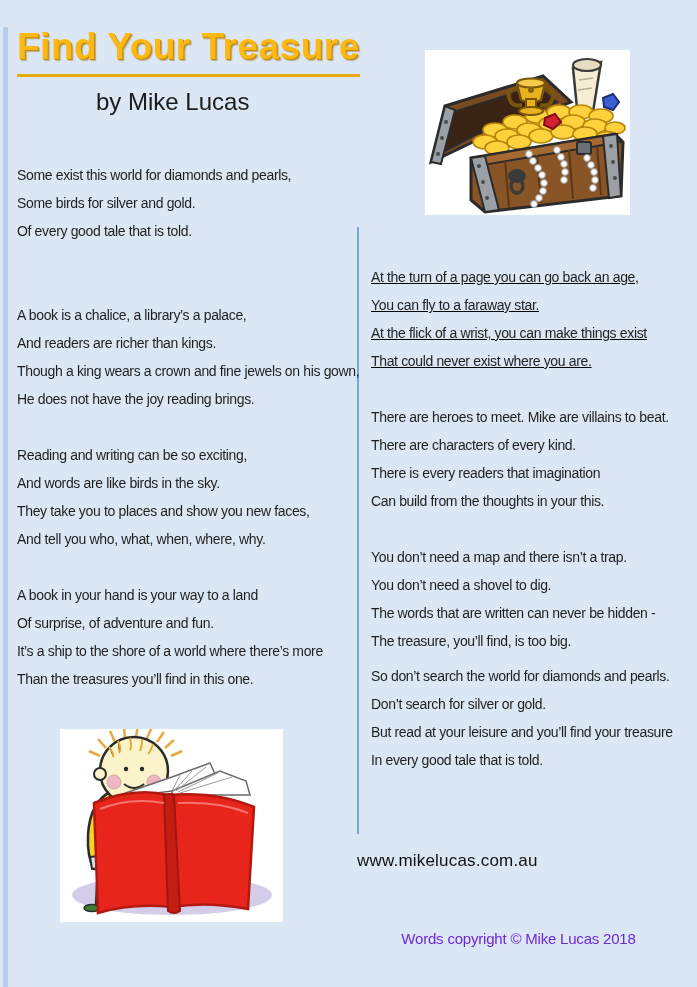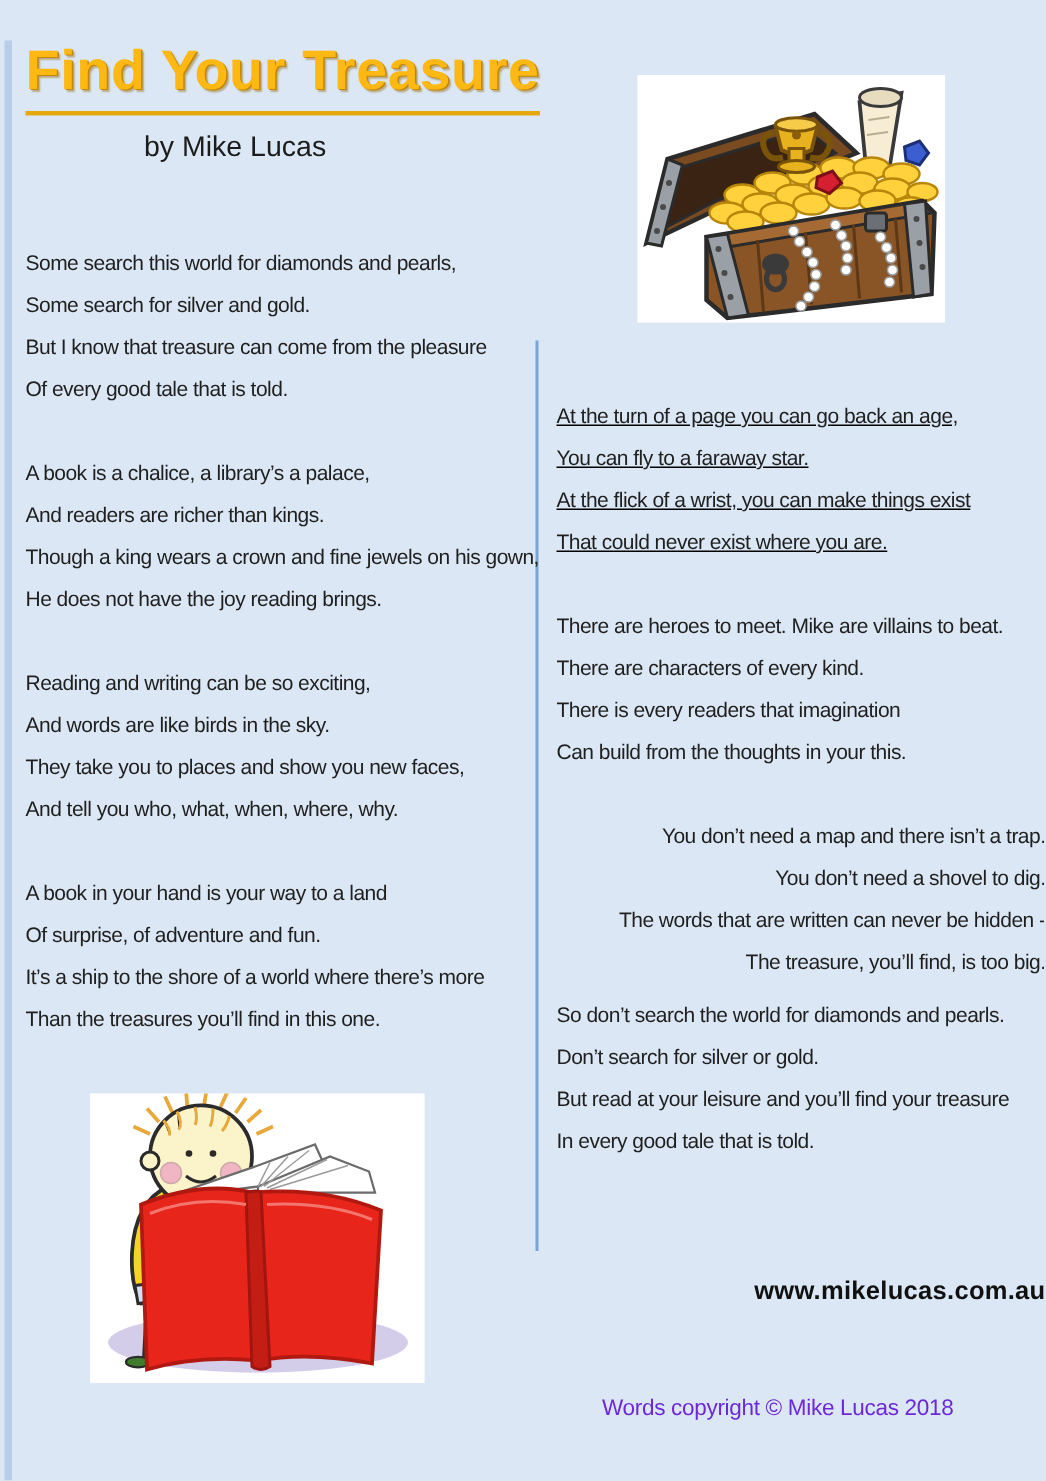--- a/index.html
+++ b/index.html
@@ -3,31 +3,31 @@
 <meta charset="utf-8">
 <style>
   html,body{margin:0;padding:0;}
   body{width:697px;height:987px;background:#dbe7f4;font-family:"Liberation Sans",sans-serif;overflow:hidden;}
   .page{position:relative;width:696px;height:987px;background:#dbe7f4;overflow:hidden;}
   .left-strip{position:absolute;left:3px;top:27px;width:5px;height:960px;background:#b7cde8;}
 
   .title{position:absolute;left:17px;top:26px;margin:0;font-size:37px;font-weight:bold;
          color:#FDB813;text-shadow:1px 1px 0 #c2870a, 2px 2px 1px rgba(150,105,10,.45);
          letter-spacing:.5px;padding-bottom:6px;border-bottom:3px solid #e5a90c;white-space:nowrap;}
-  .byline{position:absolute;left:96px;top:88px;font-size:19px;color:#1c1c1c;}
+  .byline{position:absolute;left:96px;top:88px;font-size:24px;color:#1c1c1c;}
 
   .divider{position:absolute;left:357px;top:227px;width:2px;height:607px;background:#7ba6d4;}
 
   .stanza{position:absolute;}
   .line{font-size:14px;line-height:28px;letter-spacing:-0.35px;color:#1f1f1f;white-space:nowrap;}
   .col-left{left:17px;width:345px;}
   .col-right{left:371px;width:326px;}
 
-  .website{position:absolute;left:357px;top:851px;width:340px;text-align:right;
-           font-size:17px;font-weight:bold;color:#111;letter-spacing:.2px;}
+  .website{position:absolute;left:357px;top:851px;width:340px;text-align:left;
+           font-size:17px;font-weight:normal;color:#111;letter-spacing:.2px;}
   .copyright{position:absolute;left:340px;top:930px;width:357px;text-align:center;
              font-size:15px;color:#6d28d9;letter-spacing:-0.2px;}
 
   .figure{position:absolute;background:#ffffff;}
   .fig-chest{left:425px;top:50px;width:205px;height:165px;}
   .fig-boy{left:60px;top:729px;width:223px;height:193px;}
   .figure svg{display:block;width:100%;height:100%;}
 </style>
 </head>
 <body>
@@ -133,23 +133,22 @@
           <circle cx="169" cy="122" r="3.4"></circle>
         <circle cx="170" cy="130" r="3.4"></circle>
           <circle cx="168" cy="138" r="3.4"></circle>
       </g>
     </svg>
   </div>
 
   <div class="divider"></div>
 
   <div class="stanza col-left" style="top:161px;">
-    <div class="line">Some search this world for diamonds and pearls,</div>
-    <div class="line">Some search for silver and gold.</div>
-    <div class="line">But I know that treasure can come from the pleasure</div>
+    <div class="line">Some exist this world for diamonds and pearls,</div>
+    <div class="line">Some birds for silver and gold.</div>
     <div class="line">Of every good tale that is told.</div>
   </div>
   <div class="stanza col-left" style="top:301px;">
     <div class="line">A book is a chalice, a library’s a palace,</div>
     <div class="line">And readers are richer than kings.</div>
     <div class="line">Though a king wears a crown and fine jewels on his gown,</div>
     <div class="line">He does not have the joy reading brings.</div>
   </div>
   <div class="stanza col-left" style="top:441px;">
     <div class="line">Reading and writing can be so exciting,</div>
@@ -169,21 +168,21 @@
     <div class="line">You can fly to a faraway star.</div>
     <div class="line">At the flick of a wrist, you can make things exist</div>
     <div class="line">That could never exist where you are.</div>
   </div>
   <div class="stanza col-right" style="top:403px;">
     <div class="line">There are heroes to meet. Mike are villains to beat.</div>
     <div class="line">There are characters of every kind.</div>
     <div class="line">There is every readers that imagination</div>
     <div class="line">Can build from the thoughts in your this.</div>
   </div>
-  <div class="stanza col-right" style="top:543px;text-align:right;">
+  <div class="stanza col-right" style="top:543px;">
     <div class="line">You don’t need a map and there isn’t a trap.</div>
     <div class="line">You don’t need a shovel to dig.</div>
     <div class="line">The words that are written can never be hidden -</div>
     <div class="line">The treasure, you’ll find, is too big.</div>
   </div>
   <div class="stanza col-right" style="top:662px;">
     <div class="line">So don’t search the world for diamonds and pearls.</div>
     <div class="line">Don’t search for silver or gold.</div>
     <div class="line">But read at your leisure and you’ll find your treasure</div>
     <div class="line">In every good tale that is told.</div>

